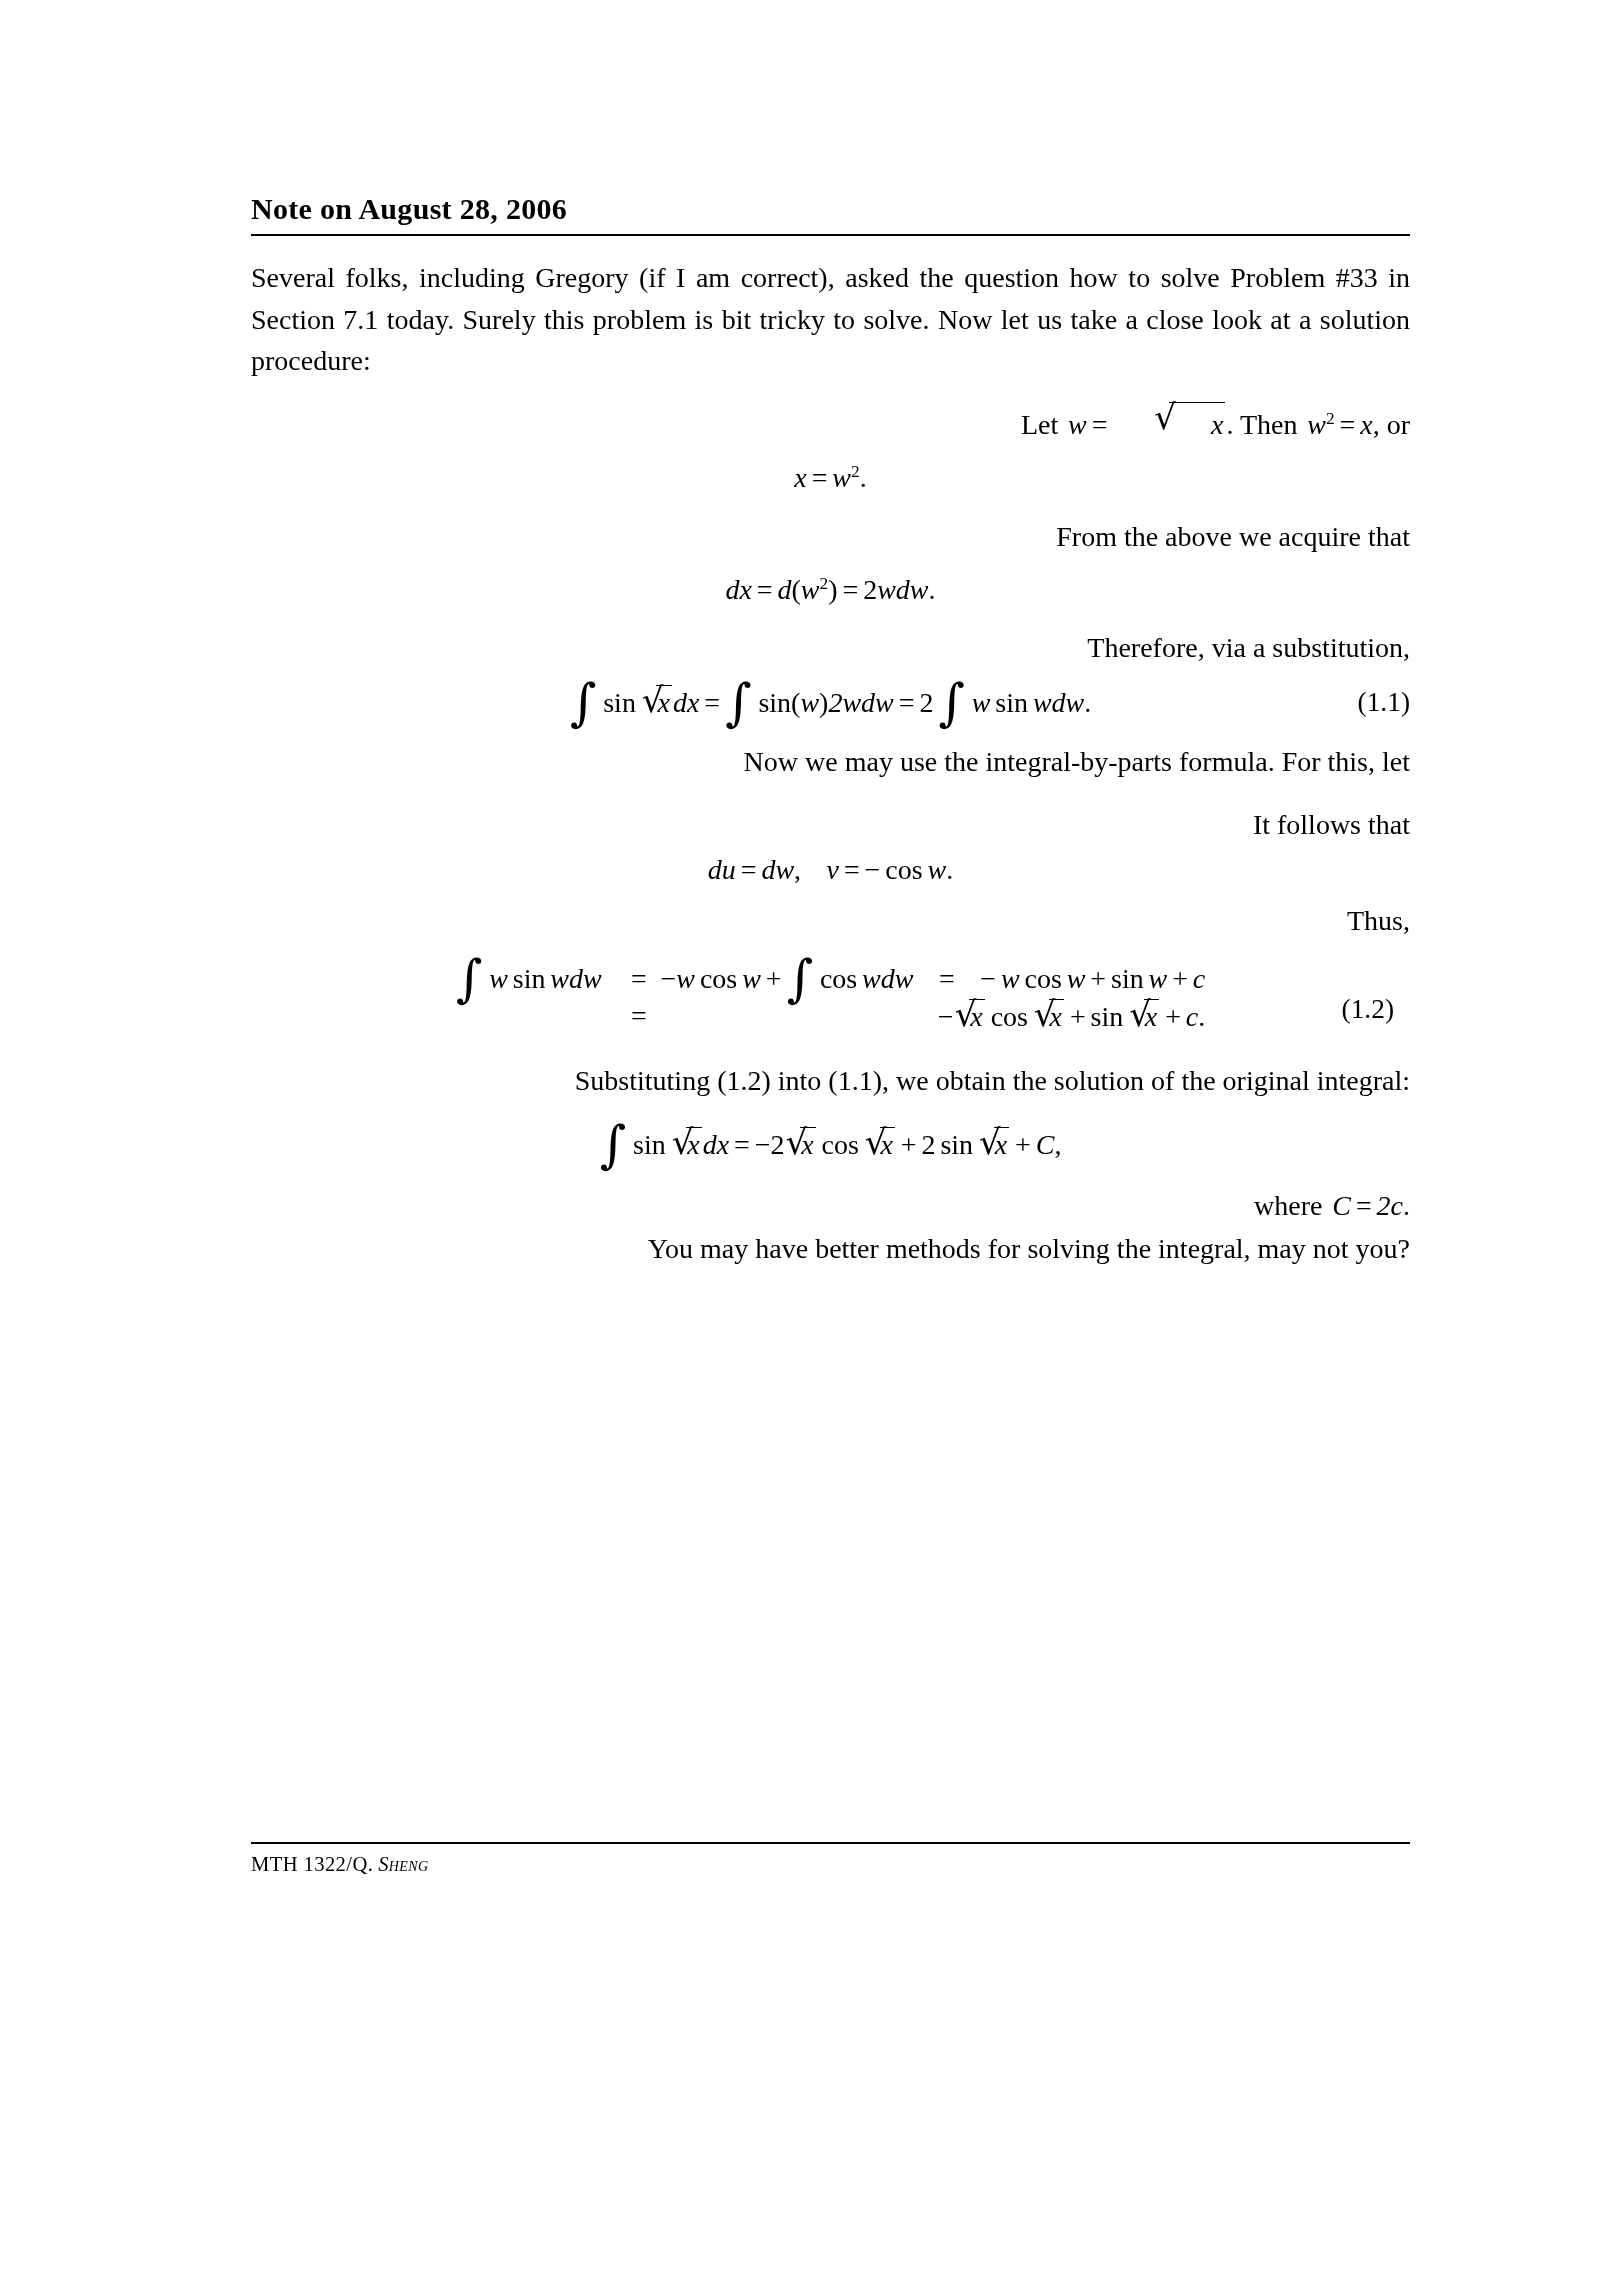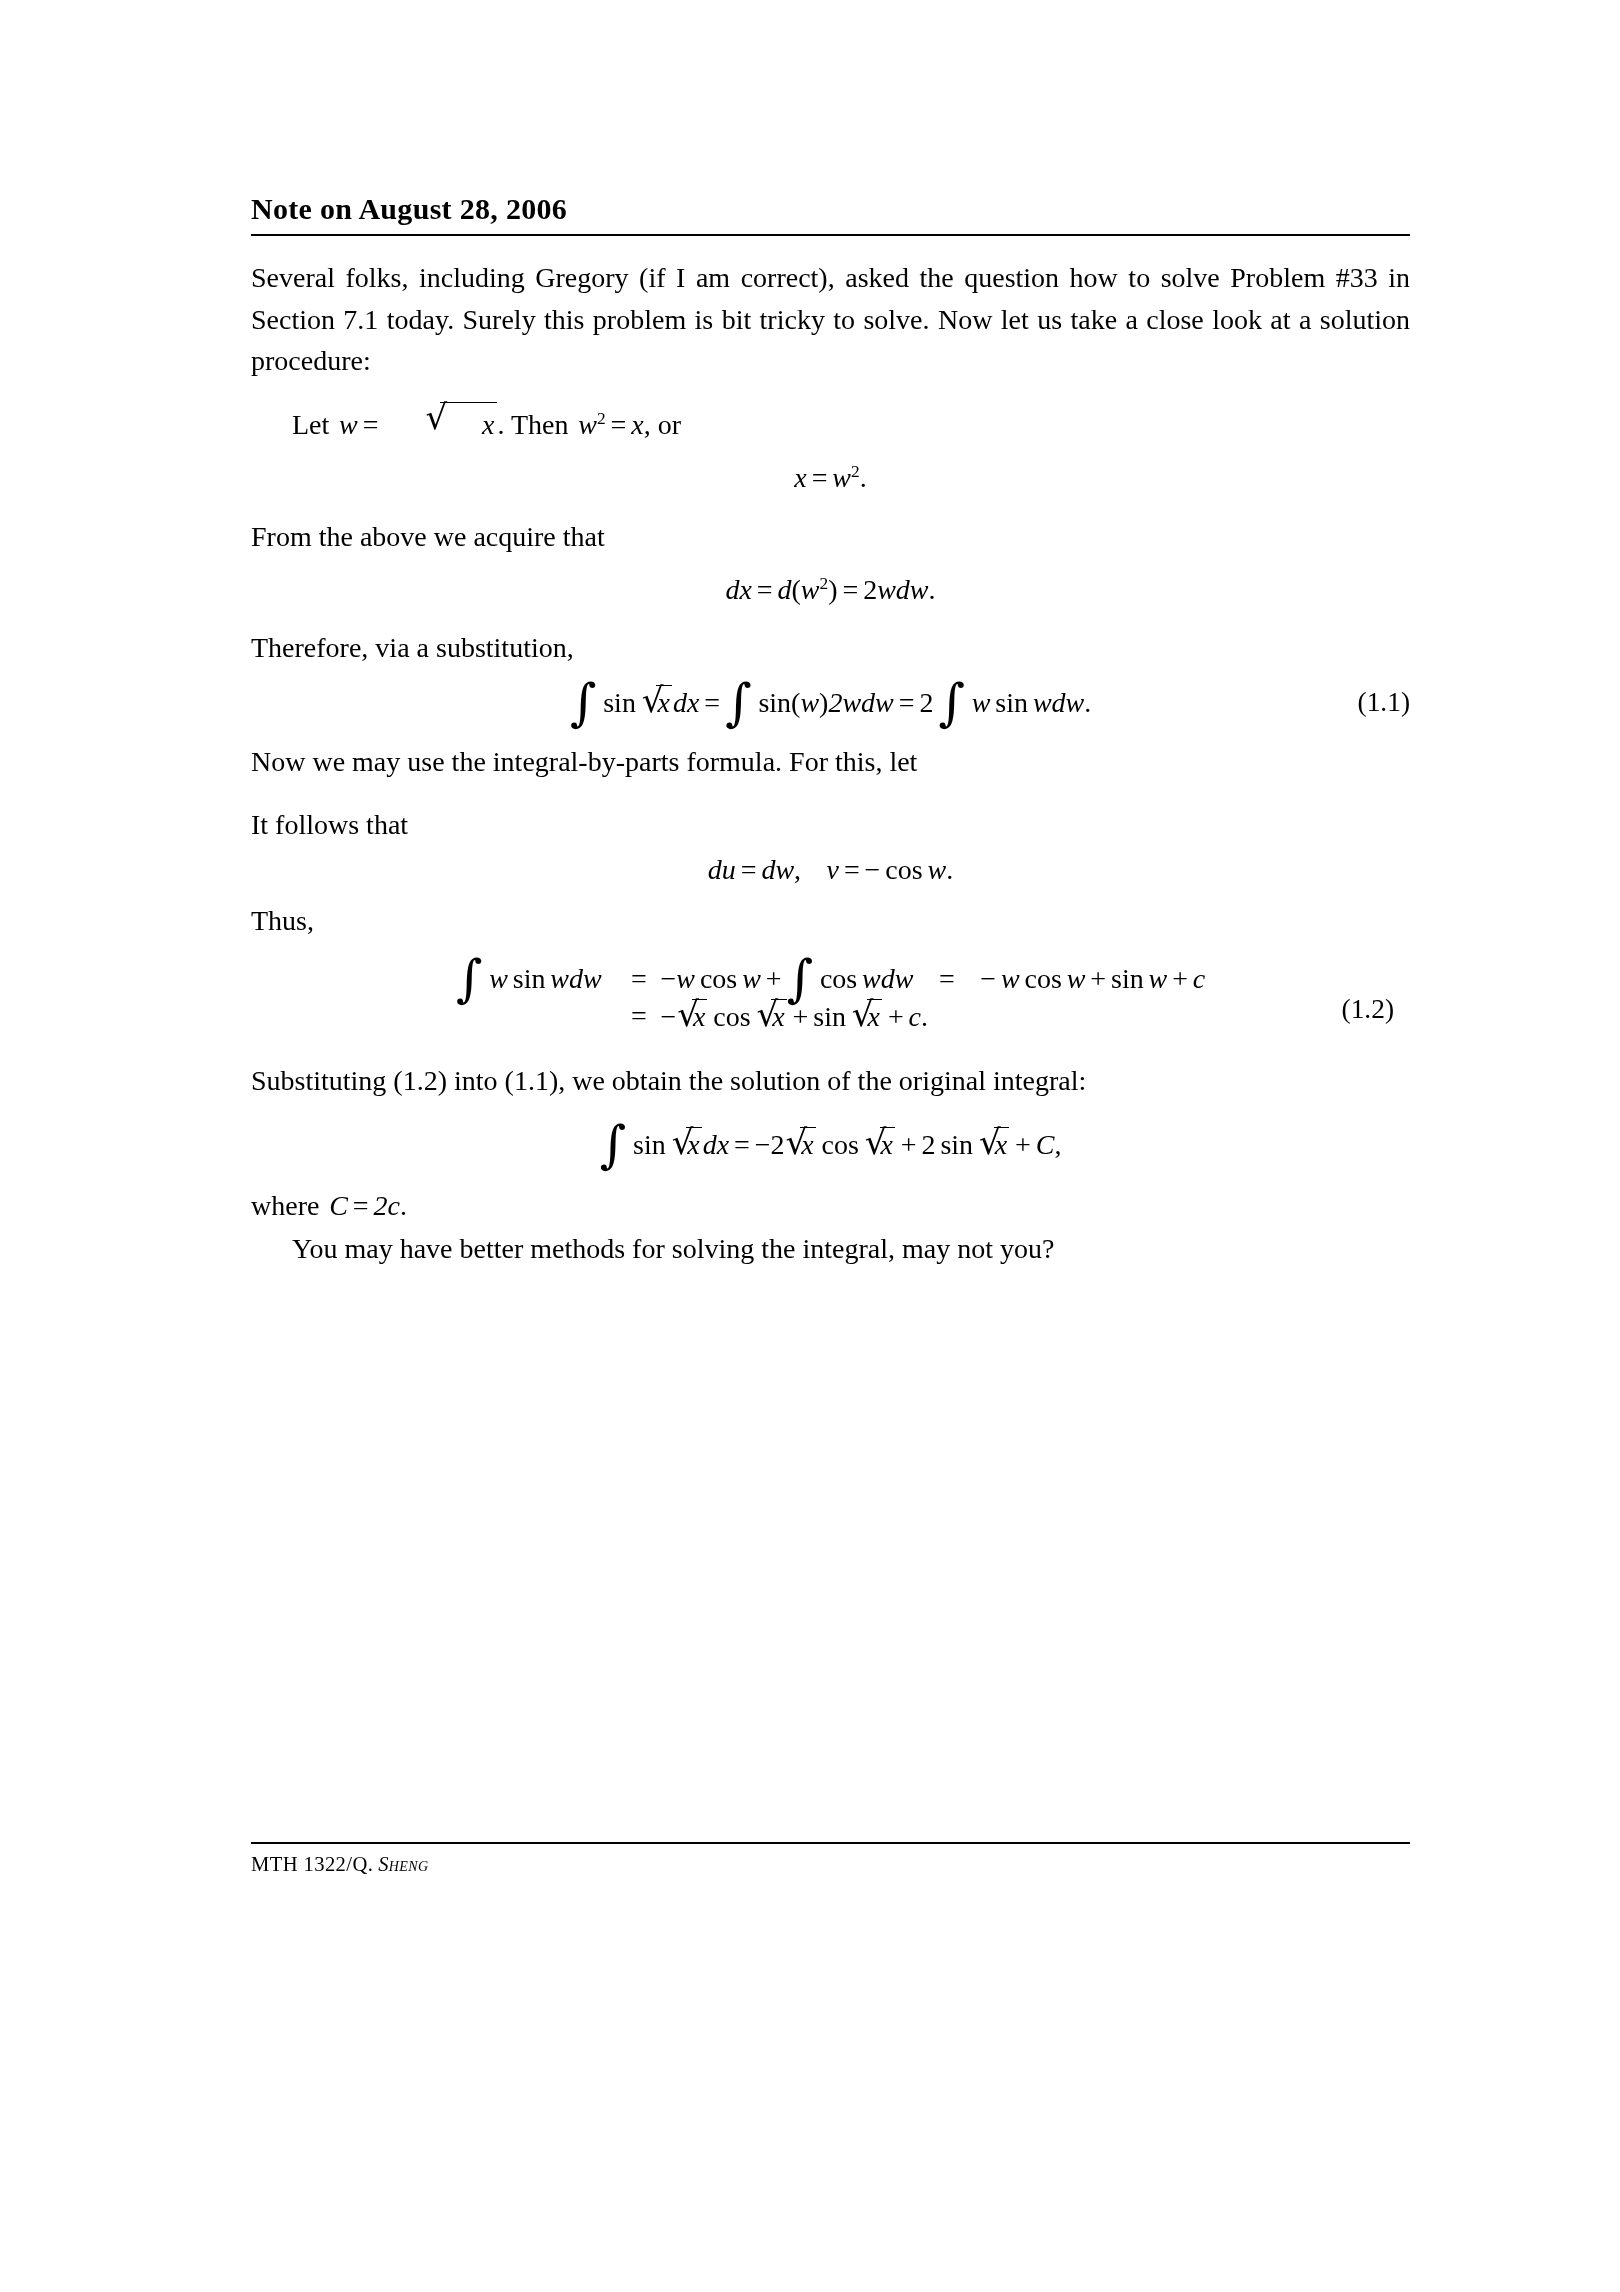--- a/index.html
+++ b/index.html
@@ -41,21 +41,21 @@
   
   .para {
     font-size: 28px;
     line-height: 1.47;
     text-align: justify;
     text-justify: inter-word;
     margin: 21.6px 0 0 0;
   }
   .para.noindent { text-indent: 0; }
   .para.indent { text-indent: 41px; }
-  .para.nojustify { text-align: left; }
+  .para.nojustify { text-align: right; }
 
   
   .math {
     font-family: "Liberation Serif", "DejaVu Serif", serif;
     white-space: nowrap;
   }
   .mi { font-style: italic; }
   .mo { font-style: normal; }
   .mn { font-style: normal; }
   .op { font-style: normal; }  
@@ -129,21 +129,21 @@
     margin: 0 auto;
     border-collapse: collapse;
   }
   .aligned td {
     padding: 2px 0;
     vertical-align: middle;
     white-space: nowrap;
   }
   .aligned td.lhs { text-align: left; padding-right: 15.7px; }
   .aligned td.rel { text-align: center; padding: 2px 13.7px; }
-  .aligned td.rhs { text-align: left; }
+  .aligned td.rhs { text-align: right; }
   .aligned .eqtag {
     position: absolute;
     right: 16px;
     bottom: 9.8px;
     font-size: 27.4px;
   }
 
   
   .footer {
     position: absolute;

